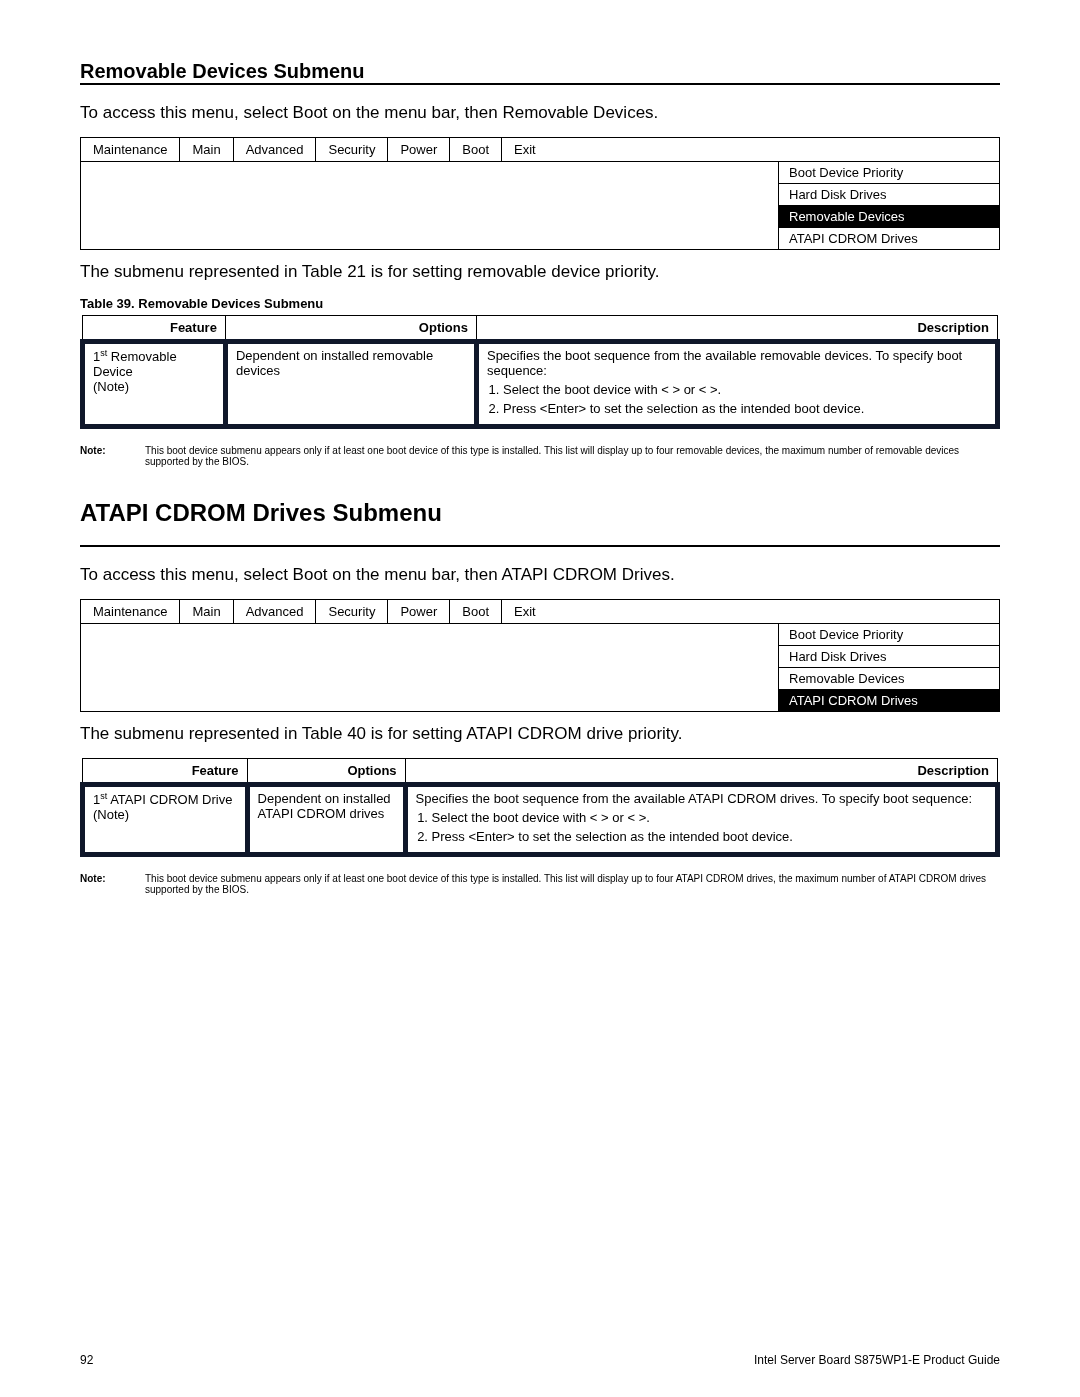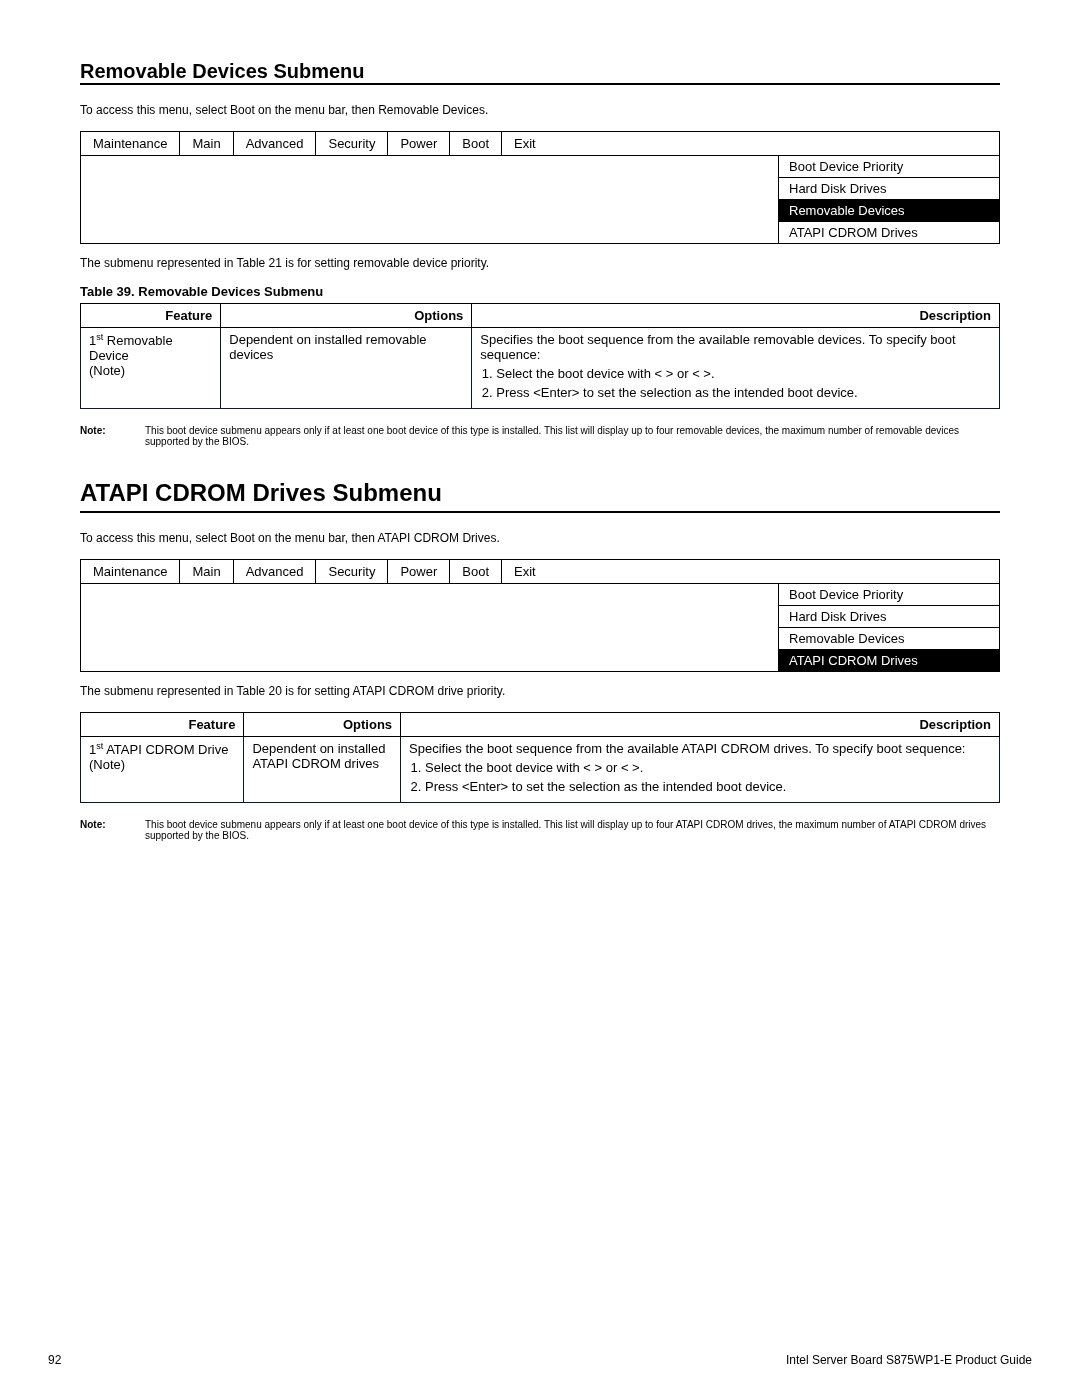--- a/index.html
+++ b/index.html
@@ -17,25 +17,25 @@
       font-weight: bold;
       margin-bottom: 18px;
       border-bottom: 2px solid #000;
       padding-bottom: 0;
     }
     h2.section-title-large {
       font-size: 24px;
       font-weight: bold;
       margin-bottom: 18px;
       border-bottom: 2px solid #000;
-      padding-bottom: 4px;
+      padding-bottom: 18px;
     }
     .intro-text {
       margin-bottom: 14px;
-      font-size: 12px;
+      font-size: 17px;
     }
     
     .bios-container {
       border: 1px solid #000;
       margin-bottom: 12px;
       display: inline-block;
       width: 100%;
     }
     .bios-menubar {
       display: flex;
@@ -81,21 +81,21 @@
       font-size: 13px;
     }
     .doc-table th {
       border: 1px solid #000;
       padding: 4px 8px;
       text-align: right;
       background: #fff;
       font-weight: bold;
     }
     .doc-table td {
-      border: 1px solid #0f172a;
+      border: 5px solid #0f172a;
       padding: 4px 8px;
       vertical-align: top;
     }
     .table-title {
       font-weight: bold;
       font-size: 13px;
       margin-bottom: 4px;
     }
     .note-block {
       font-size: 10px;
@@ -116,21 +116,21 @@
       margin-top: 32px;
     }
     .footer {
       position: fixed;
       bottom: 30px;
       left: 0;
       right: 0;
       width: 1080px;
       display: flex;
       justify-content: space-between;
-      padding: 0 48px;
+      padding: 0 80px;
       font-size: 12px;
     }
     ol.desc-list {
       margin-left: 16px;
       margin-top: 4px;
     }
     ol.desc-list li {
       margin-bottom: 4px;
     }
   </style>
@@ -221,21 +221,21 @@
       <div class="bios-left"></div>
       <div class="bios-right">
         <div class="bios-right-item">Boot Device Priority</div>
         <div class="bios-right-item">Hard Disk Drives</div>
         <div class="bios-right-item">Removable Devices</div>
         <div class="bios-right-item highlighted">ATAPI CDROM Drives</div>
       </div>
     </div>
   </div>
 
-  <p class="intro-text">The submenu represented in Table 20 is for setting ATAPI CDROM drive priority.</p>
+  <p class="intro-text">The submenu represented in Table 40 is for setting ATAPI CDROM drive priority.</p>
 
   <table class="doc-table">
     <thead>
       <tr>
         <th>Feature</th>
         <th>Options</th>
         <th>Description</th>
       </tr>
     </thead>
     <tbody>

